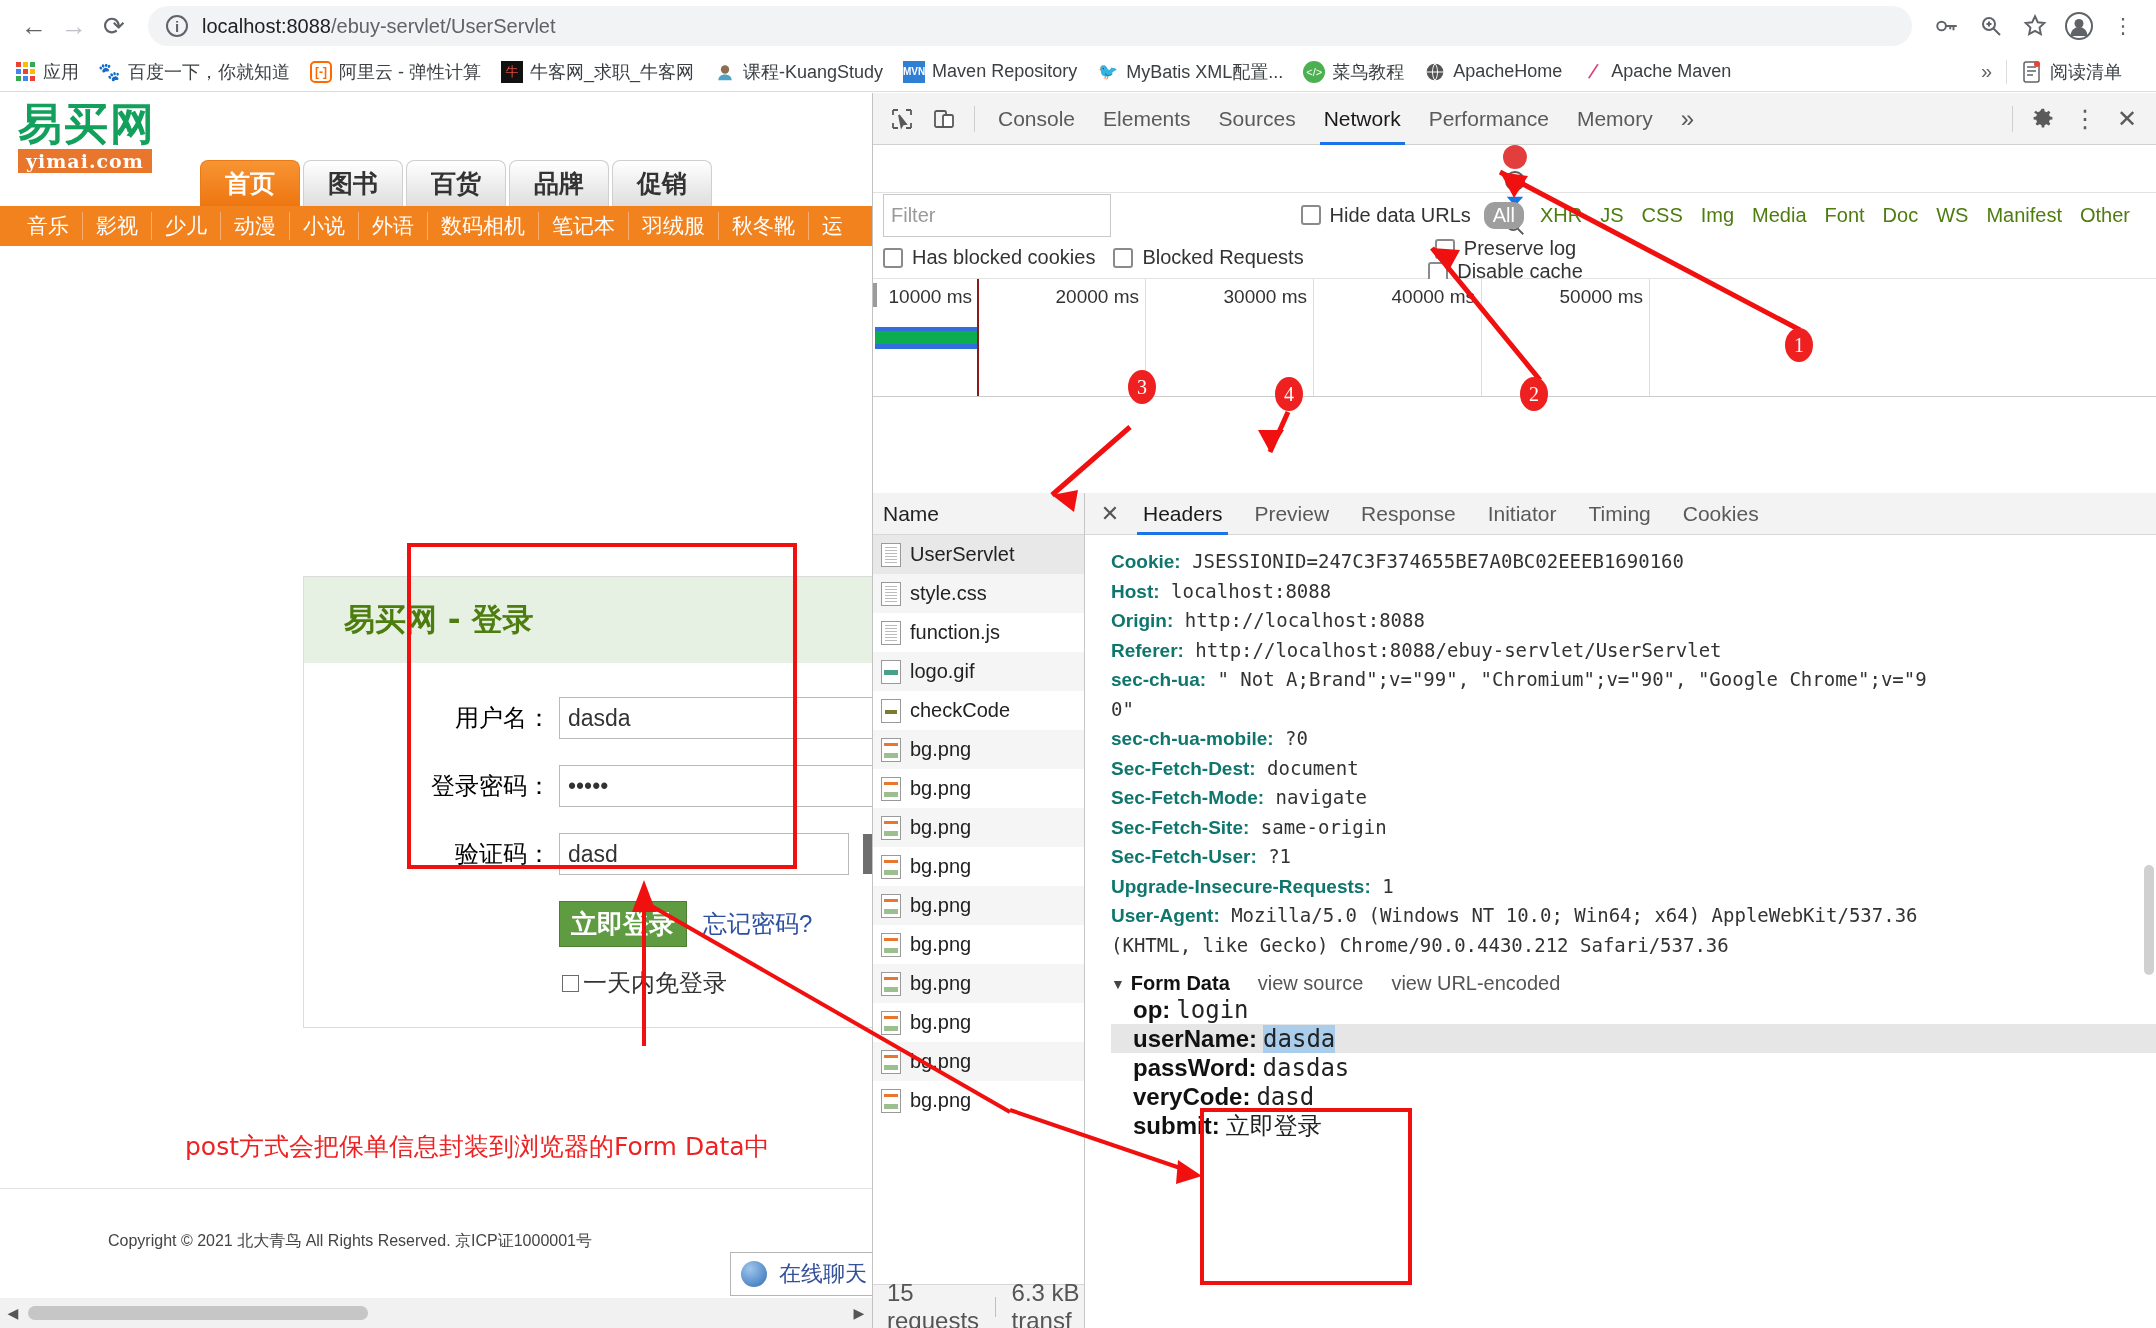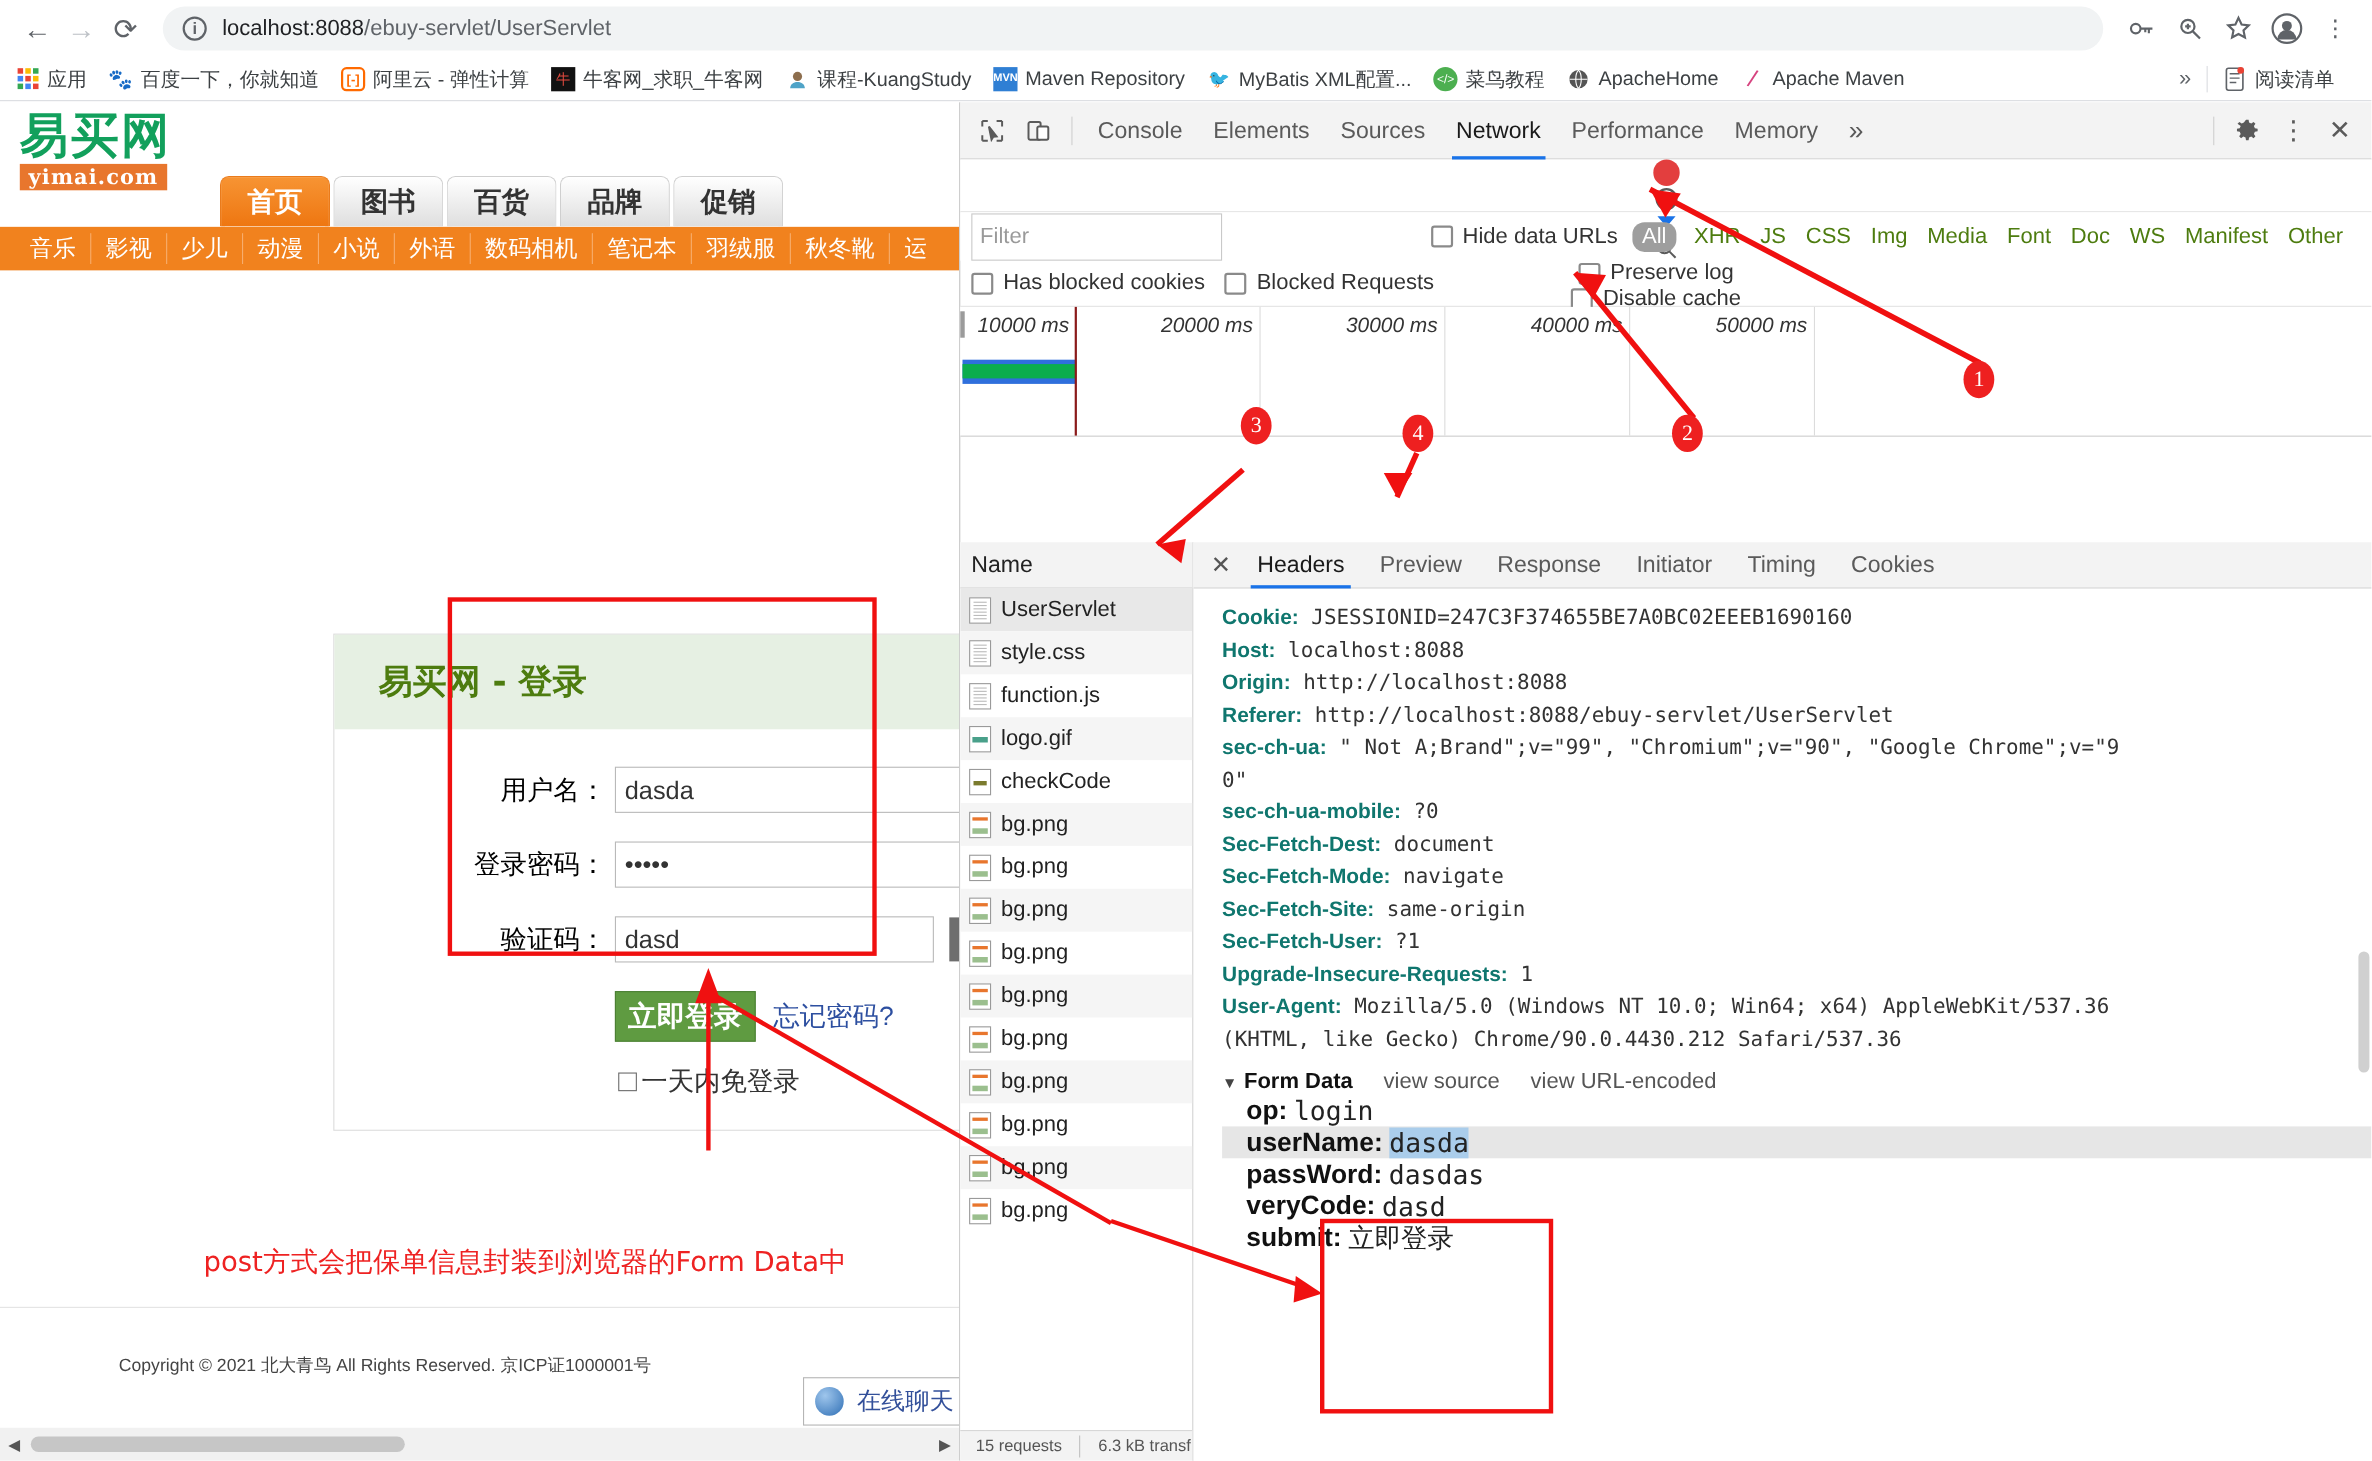--- a/index.html
+++ b/index.html
@@ -194,21 +194,21 @@
   .filter-input {
     width: 228px; height: 43px; border: 1px solid #c9c9c9; background: #fff;
     font-size: 20px; color: #9a9a9a; padding: 0 7px; display: flex; align-items: center;
   }
   .ftype { font-size: 20px; color: #4d7c0f; margin: 0 9px; }
   .ftype.sel { background: #9e9e9e; color: #fff; border-radius: 11px; padding: 2px 9px; margin: 0 7px; }
   .dt-filterbar2 { height: 42px; display: flex; align-items: center; padding: 0 10px;
     border-bottom: 1px solid #e2e2e2; }
 
   .dt-overview { position: relative; height: 118px; border-bottom: 1px solid #ccc; background: #fff; }
-  .ov-grid { position: absolute; inset: 0; font-style: italic; }
+  .ov-grid { position: absolute; inset: 0; }
   .ov-line { position: absolute; top: 0; bottom: 0; width: 1px; background: #dcdcdc; }
   .ov-label { position: absolute; top: 7px; font-size: 19px; color: #333; transform: translateX(-100%); padding-right: 6px; }
   .ov-bar-blue { position: absolute; left: 2px; top: 48px; width: 103px; height: 22px; background: #2f6fdc; }
   .ov-bar-green { position: absolute; left: 2px; top: 52px; width: 103px; height: 13px; background: #0bad4d; }
   .ov-marker { position: absolute; top: 0; bottom: 0; width: 2px; background: #8b1a1a; }
   .ov-left-tick { position: absolute; left: 0; top: 4px; width: 4px; height: 24px; background: #9b9b9b; }
 
   .dt-split { position: absolute; top: 400px; left: 0; right: 0; bottom: 0; display: flex; }
   .req-panel { width: 212px; border-right: 1px solid #c6c6c6; background: #fff; display: flex; flex-direction: column; }
   .req-head { height: 42px; background: #f3f3f3; border-bottom: 1px solid #d7d7d7;
@@ -220,22 +220,22 @@
   .fileico { width: 20px; height: 24px; border: 1px solid #9a9a9a; background: #fff;
              margin-right: 9px; flex: 0 0 auto; position: relative; overflow: hidden; }
   .fileico.doc::after { content: ""; position: absolute; left: 3px; top: 3px; right: 3px; height: 1px;
     background: #bbb; box-shadow: 0 3px 0 #bbb, 0 6px 0 #bbb, 0 9px 0 #bbb, 0 12px 0 #bbb, 0 15px 0 #bbb; }
   .fileico.img { background: #fff; }
   .fileico.img::after { content: ""; position: absolute; left: 2px; top: 4px; right: 2px; height: 3px; background: #e8762d; }
   .fileico.img::before { content: ""; position: absolute; left: 2px; bottom: 3px; right: 2px; height: 5px; background: #9bbf8e; }
   .fileico.gif::after { content: ""; position: absolute; left: 2px; top: 9px; right: 2px; height: 5px; background: #49a08a; }
   .fileico.cc::after { content: ""; position: absolute; left: 3px; top: 10px; right: 3px; height: 4px; background: #7b7b2e; }
 
-  .req-status { height: 28px; border-top: 1px solid #d7d7d7; background: #f3f3f3;
-                display: flex; align-items: center; padding-left: 14px; font-size: 15px; color: #555; }
+  .req-status { height: 44px; border-top: 1px solid #d7d7d7; background: #f3f3f3;
+                display: flex; align-items: center; padding-left: 14px; font-size: 24px; color: #555; }
   .req-status .divider { width: 1px; height: 20px; background: #c0c0c0; margin: 0 16px; }
 
   .detail-panel { flex: 1; display: flex; flex-direction: column; background: #fff; min-width: 0; }
   .detail-tabs { height: 42px; background: #f3f3f3; border-bottom: 1px solid #d7d7d7;
                  display: flex; align-items: center; padding-left: 8px; }
   .dtab { padding: 0 16px; height: 42px; display: flex; align-items: center;
           font-size: 21px; color: #5a5a5a; position: relative; }
   .dtab.active { color: #1a1a1a; }
   .dtab.active::after { content: ""; position: absolute; left: 10px; right: 10px; bottom: 0; height: 3px; background: #1a73e8; }
   .close-x { width: 34px; display: flex; align-items: center; justify-content: center;

